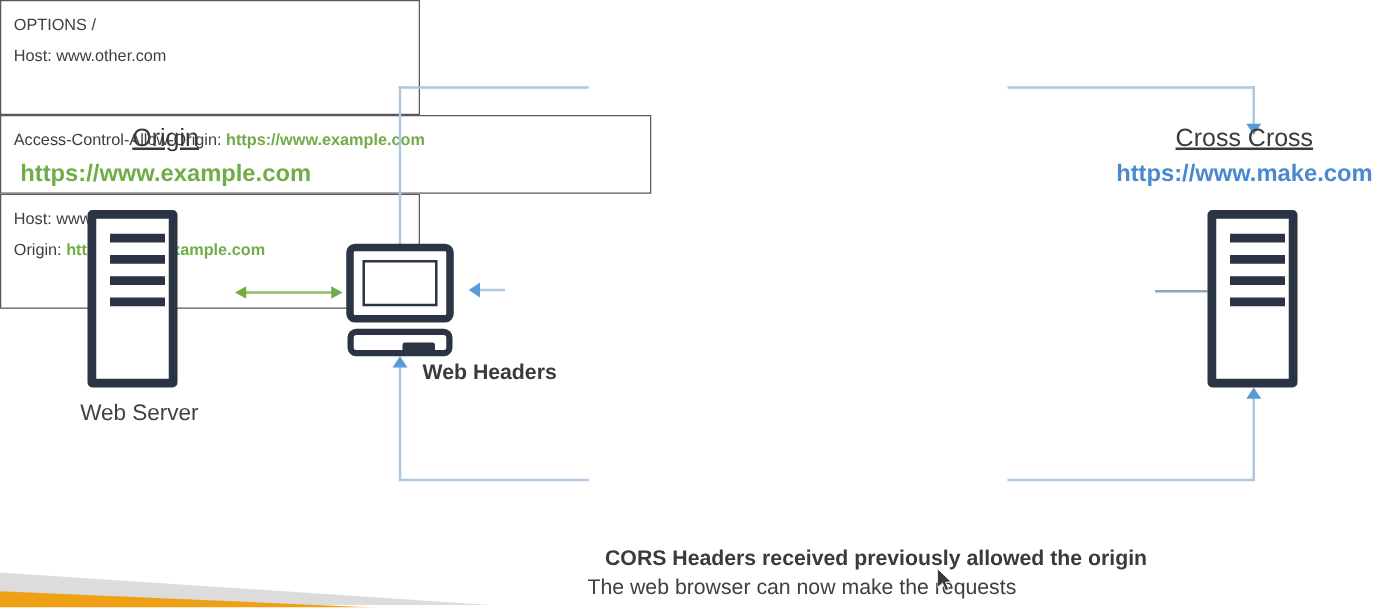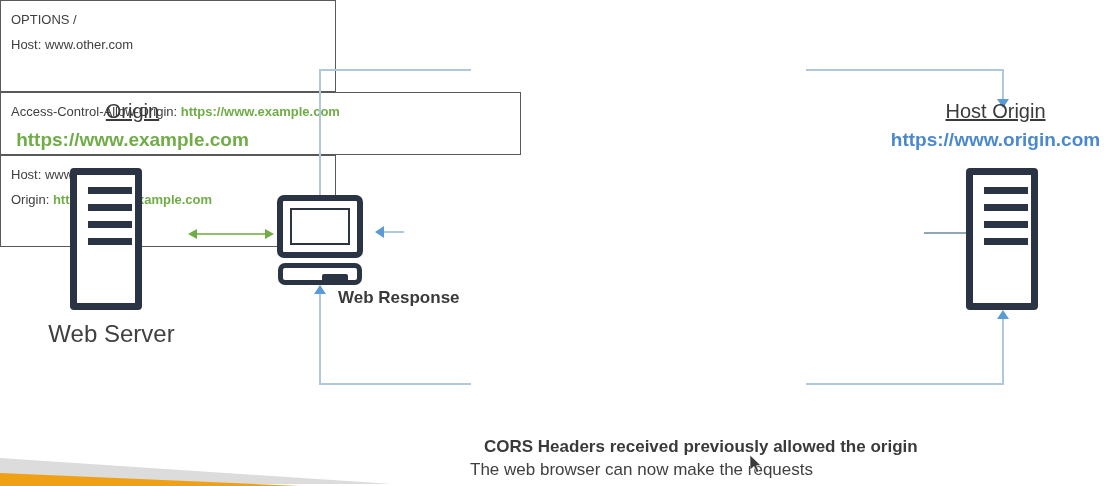--- a/index.html
+++ b/index.html
@@ -32,21 +32,21 @@
     white-space: nowrap;
   }
   .lbl-url {
     font-weight: bold;
     font-size: 19px;
     white-space: nowrap;
   }
   .green { color: #70AD47; }
   .blue  { color: #4A89D0; }
   .lbl-plain {
-    font-size: 24px;
+    font-size: 18px;
     color: #404040;
     white-space: nowrap;
   }
   .lbl-bold {
     font-weight: bold;
     font-size: 17px;
     color: #3a3a3a;
     white-space: nowrap;
   }
   .lbl-caption-bold {
@@ -204,40 +204,40 @@
   <div class="server" style="left:70px; top:168px;">
     <div class="bar" style="top:12px;"></div>
     <div class="bar" style="top:29px;"></div>
     <div class="bar" style="top:46px;"></div>
     <div class="bar" style="top:63px;"></div>
   </div>
 
   <div class="lbl-plain" style="position:absolute; left:0px; top:320px; width:223px; text-align:center;">Web Server</div>
 
   <div class="abs" style="left:872px; top:100px; width:247px;">
-    <div class="lbl-title" style="text-align:center; width:247px;">Host Origin </div>
-    <div class="lbl-url blue" style="text-align:center; width:247px; margin-top:6px;">https://www.origin.com</div>
+    <div class="lbl-title" style="text-align:center; width:247px;">Cross Cross </div>
+    <div class="lbl-url blue" style="text-align:center; width:247px; margin-top:6px;">https://www.make.com</div>
   </div>
 
   <div class="server" style="left:966px; top:168px;">
     <div class="bar" style="top:12px;"></div>
     <div class="bar" style="top:29px;"></div>
     <div class="bar" style="top:46px;"></div>
     <div class="bar" style="top:63px;"></div>
   </div>
 
   <div class="browser" style="left:277px; top:195px;">
     <div class="monitor">
       <div class="screen"></div>
     </div>
     <div class="base">
       <div class="key"></div>
     </div>
   </div>
-  <div class="lbl-bold" style="position:absolute; left:338px; top:288px;">Web Response</div>
+  <div class="lbl-bold" style="position:absolute; left:338px; top:288px;">Web Headers</div>
 
 
   <div class="msgbox" style="left:470px; top:28px; width:336px; height:92px;">
     <div class="msgline">
       <span>OPTIONS /</span><b class="green"></b>
     </div>
     <div class="msgline">
       <span>Host: www.other.com</span><b class="green"></b>
     </div>
   </div>

